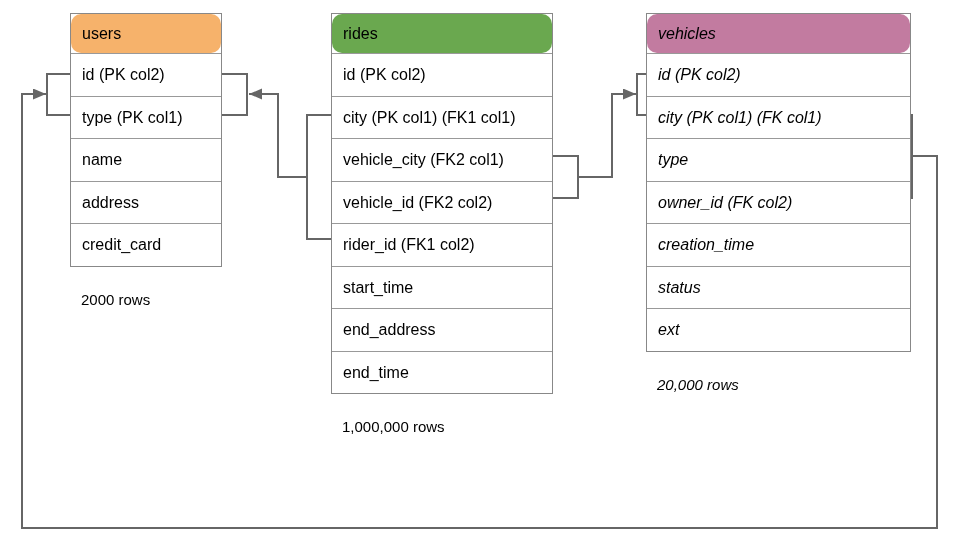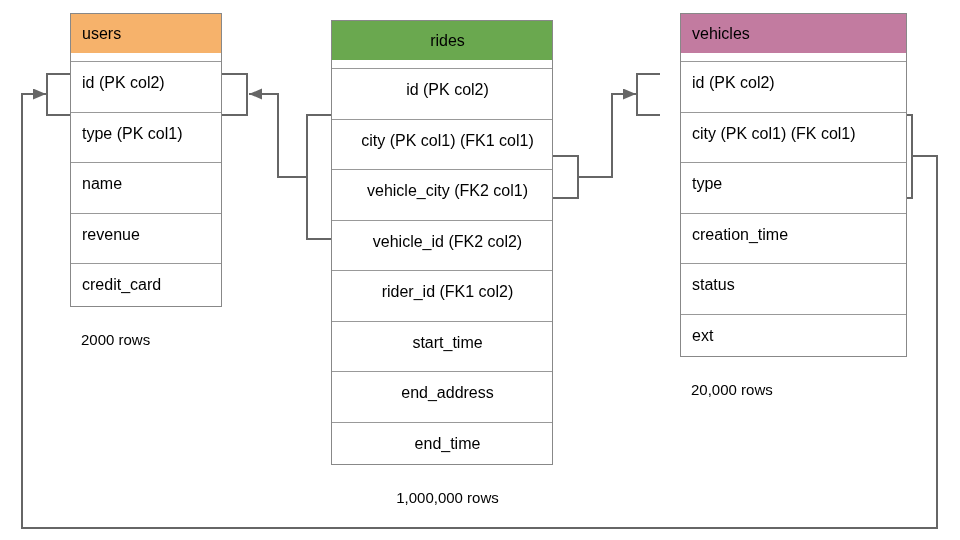--- a/index.html
+++ b/index.html
@@ -36,42 +36,42 @@
   .table-box {
     border: 1px solid #888888;
     background: #ffffff;
   }
   .table-header {
     height: 39px;
     line-height: 39px;
     padding-left: 11px;
     font-size: 16px;
     color: #000000;
+    border-radius: 10px;
   }
   .table-row {
     height: 41.5px;
     line-height: 41.5px;
     padding-left: 11px;
     font-size: 16px;
     color: #000000;
     background: #ffffff;
     border-top: 1px solid #999999;
     white-space: nowrap;
     overflow: hidden;
-    margin-top: 8px;
   }
   .row-count {
     margin-top: 24px;
     padding-left: 11px;
     font-size: 15px;
     color: #000000;
   }
   .t-users    { left: 70px;  top: 13px; width: 152px; }
-  .t-rides    { left: 331px; top: 20px; width: 222px; text-align: center; }
-  .t-vehicles { left: 680px; top: 13px; width: 227px; }
+  .t-rides    { left: 331px; top: 13px; width: 222px; }
+  .t-vehicles { left: 646px; top: 13px; width: 265px; font-style: italic; }
 </style>
 </head>
 <body>
 
 <div class="canvas">
 
   <svg class="connectors" viewBox="0 0 960 540">
     <defs>
       <marker id="arrowhead" markerUnits="userSpaceOnUse" markerWidth="14" markerHeight="12" refX="13" refY="5.5" orient="auto">
         <path d="M0,0 L13,5.5 L0,11 Z" style="fill: rgb(102, 102, 102);"></path>
@@ -98,21 +98,21 @@
       <polyline points="912,156 937,156 937,528 22,528 22,94 46,94" marker-end="url(#arrowhead)"></polyline>
     </g>
   </svg>
 
   <div class="table t-users">
     <div class="table-box">
       <div class="table-header" style="background-color: rgb(246, 178, 107);">users</div>
       <div class="table-row">id (PK col2)</div>
       <div class="table-row">type (PK col1)</div>
       <div class="table-row">name</div>
-      <div class="table-row">revenue</div>
+      <div class="table-row">address</div>
       <div class="table-row">credit_card</div>
     </div>
     <div class="row-count">2000 rows</div>
   </div>
 
   <div class="table t-rides">
     <div class="table-box">
       <div class="table-header" style="background-color: rgb(106, 168, 79);">rides</div>
       <div class="table-row">id (PK col2)</div>
       <div class="table-row">city (PK col1) (FK1 col1)</div>
@@ -125,20 +125,21 @@
     </div>
     <div class="row-count">1,000,000 rows</div>
   </div>
 
   <div class="table t-vehicles">
     <div class="table-box">
       <div class="table-header" style="background-color: rgb(194, 123, 160);">vehicles</div>
       <div class="table-row">id (PK col2)</div>
       <div class="table-row">city (PK col1) (FK col1)</div>
       <div class="table-row">type</div>
+      <div class="table-row">owner_id (FK col2)</div>
       <div class="table-row">creation_time</div>
       <div class="table-row">status</div>
       <div class="table-row">ext</div>
     </div>
     <div class="row-count">20,000 rows</div>
   </div>
 
 </div>
 
 </body></html>

